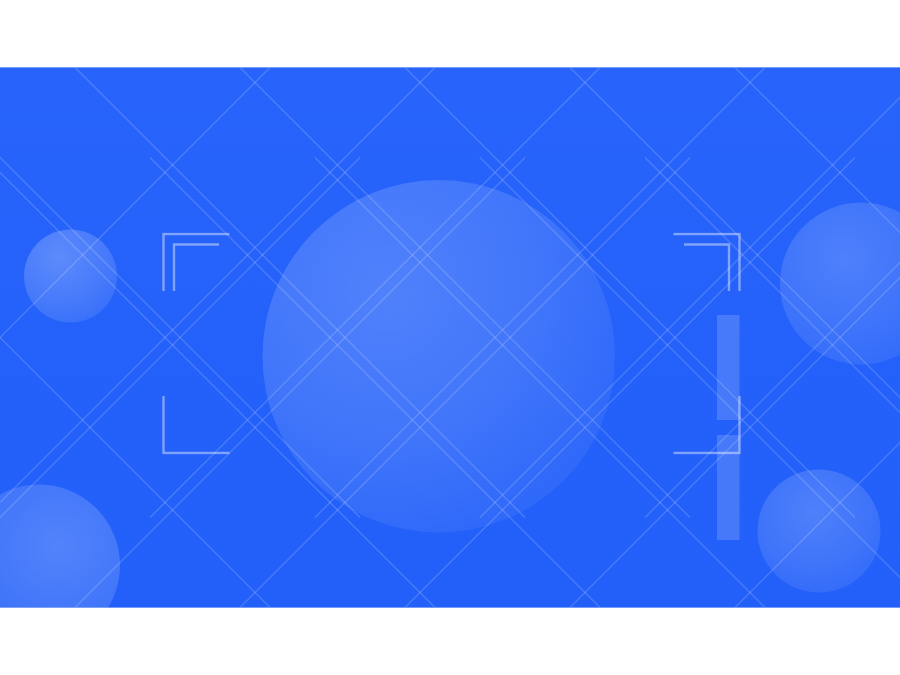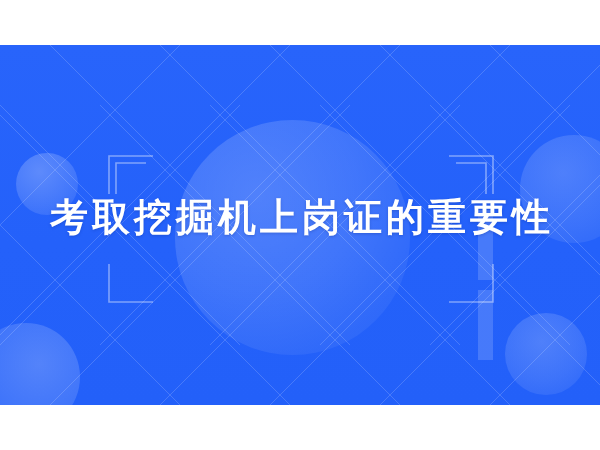--- a/index.html
+++ b/index.html
@@ -214,15 +214,14 @@
     </svg>
 
     <svg class="bracket" style="left:448px; top:218px;" width="46" height="40" viewBox="0 0 46 40">
       <g stroke="rgba(255,255,255,0.42)" stroke-width="1.6" fill="none">
         <path d="M45 1 L45 39 L1 39"></path>
       </g>
     </svg>
 
   </div>
 
-  <div class="title">考取挖掘机上岗证的重要性</div>
 
 </div>
 
 </body></html>

